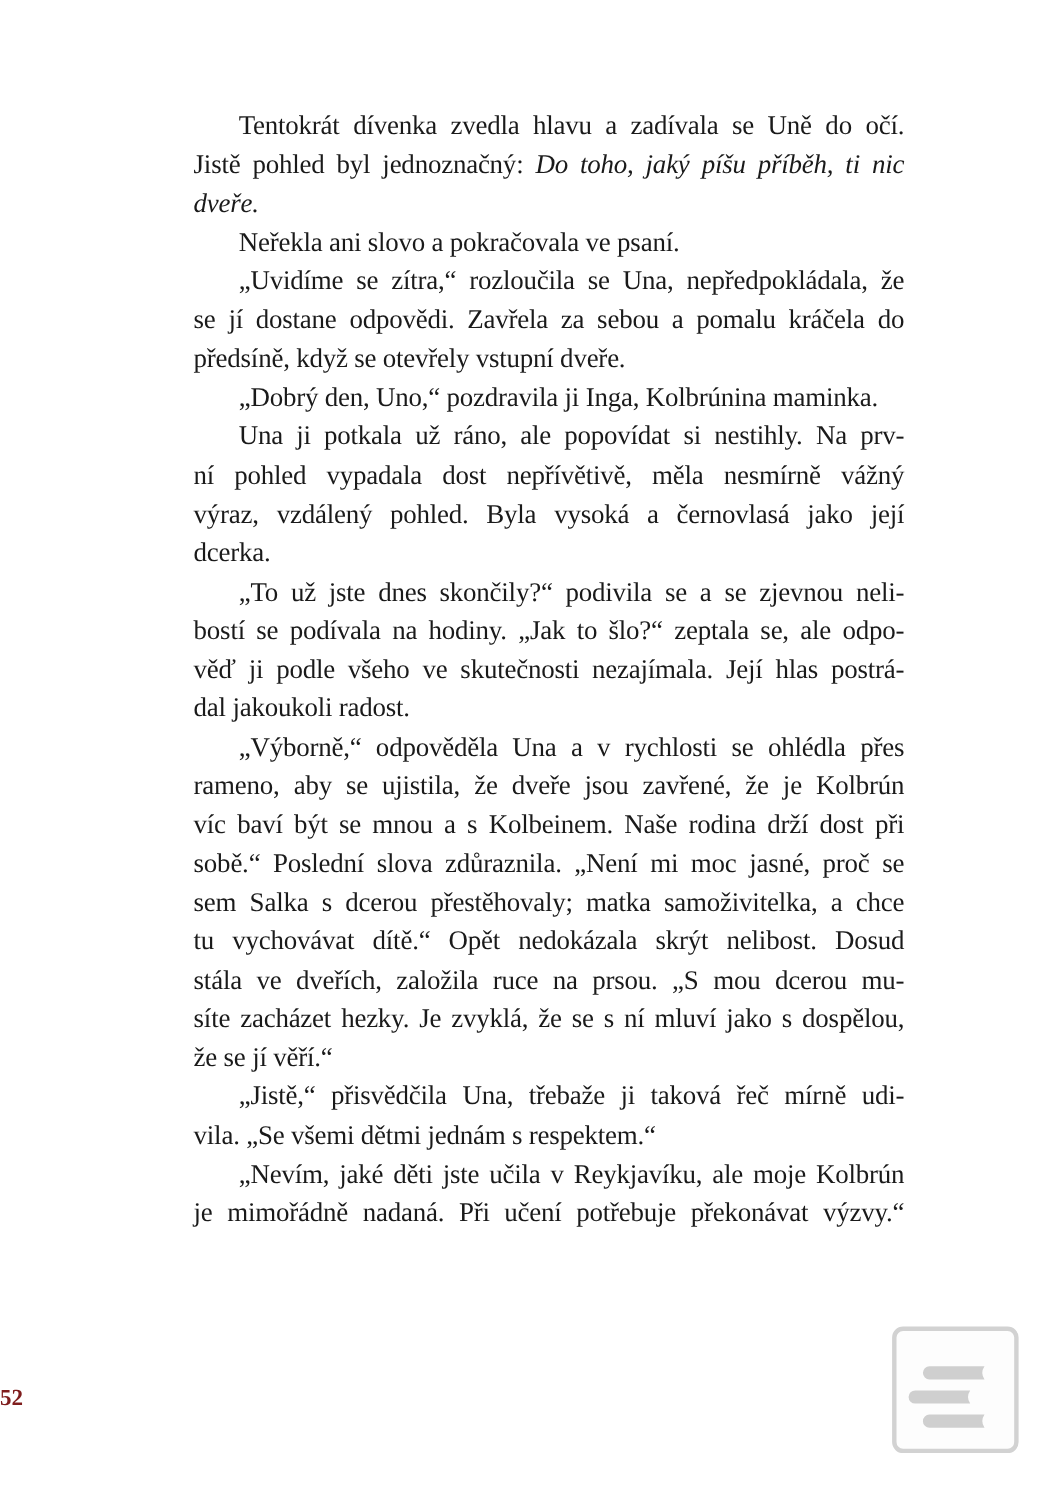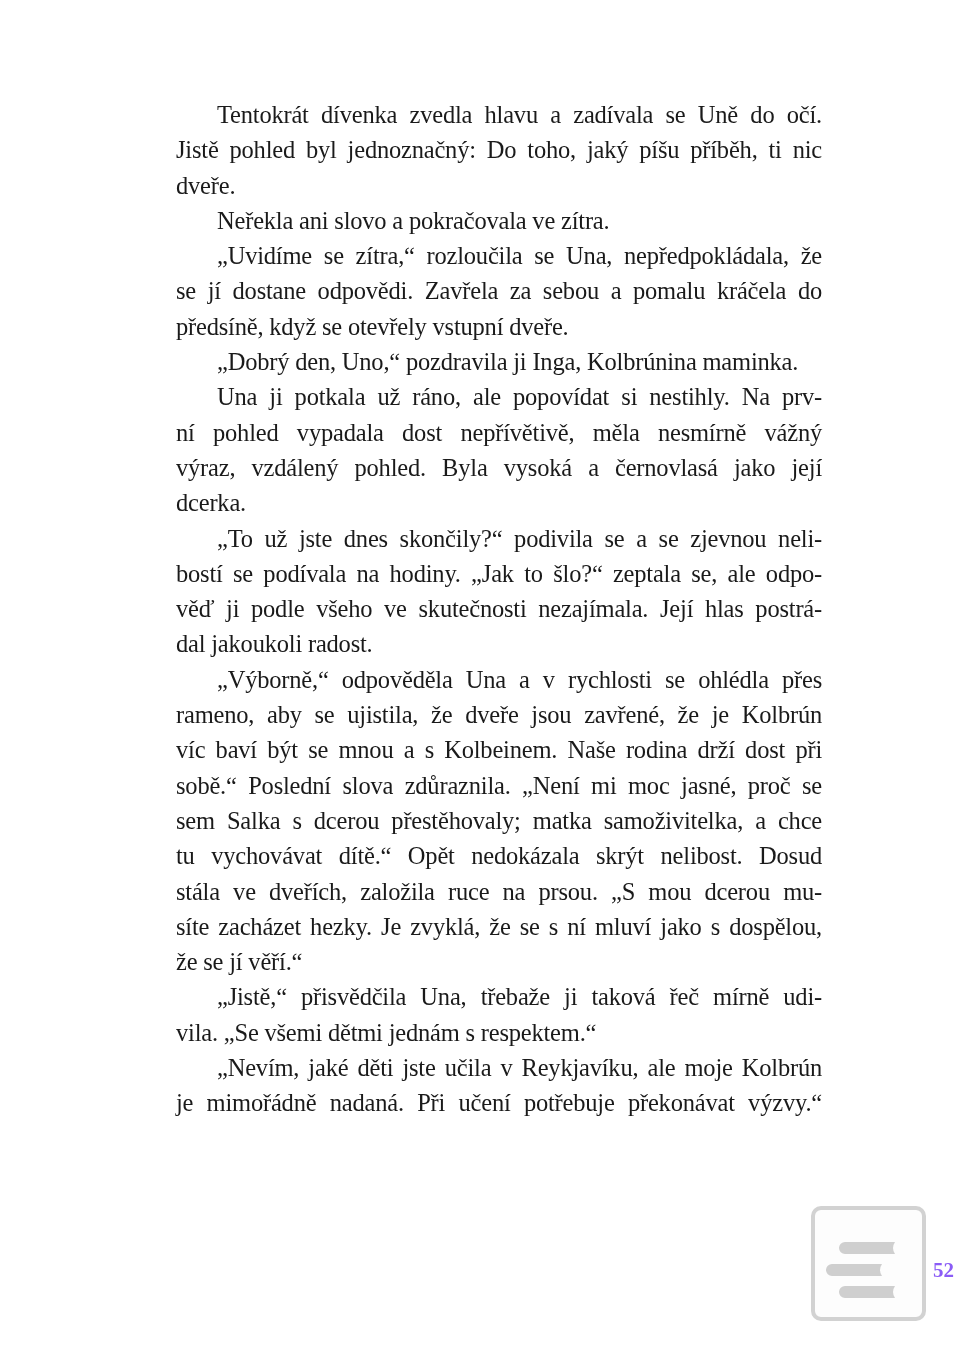--- a/index.html
+++ b/index.html
@@ -38,30 +38,31 @@
       text-align-last: justify;
       letter-spacing: -0.2px;
     }
     .line.indent {
       padding-left: 41px;
     }
     .line.last {
       text-align-last: left;
     }
     .line .it {
+      font-style: italic;
     }
     .page-number {
       position: absolute;
       left: 0;
       width: 954px;
       top: 1258px;
-      text-align: right;
+      text-align: left;
       font-size: 21px;
       font-weight: bold;
-      color: #8b5cf6;
+      color: #7f1d1d;
     }
     .books-badge {
       position: absolute;
       left: 811px;
       top: 1206px;
       width: 115px;
       height: 115px;
       box-sizing: border-box;
       border: 4px solid #d2d2d2;
       border-radius: 10px;
@@ -75,21 +76,21 @@
     }
   </style>
 </head>
 <body>
 
 <div class="page">
   <div class="text-block" id="text-block">
       <div class="line indent"><span>Tentokrát dívenka zvedla hlavu a zadívala se Uně do očí.</span></div>
       <div class="line"><span>Jistě pohled byl jednoznačný: </span><span class="it">Do toho, jaký píšu příběh, ti nic</span></div>
       <div class="line last"><span class="it">dveře.</span></div>
-      <div class="line indent last"><span>Neřekla ani slovo a pokračovala ve zítra.</span></div>
+      <div class="line indent last"><span>Neřekla ani slovo a pokračovala ve psaní.</span></div>
       <div class="line indent"><span>„Uvidíme se zítra,“ rozloučila se Una, nepředpokládala, že</span></div>
       <div class="line"><span>se jí dostane odpovědi. Zavřela za sebou a pomalu kráčela do</span></div>
       <div class="line last"><span>předsíně, když se otevřely vstupní dveře.</span></div>
       <div class="line indent last"><span>„Dobrý den, Uno,“ pozdravila ji Inga, Kolbrúnina maminka.</span></div>
       <div class="line indent"><span>Una ji potkala už ráno, ale popovídat si nestihly. Na prv-</span></div>
       <div class="line"><span>ní pohled vypadala dost nepřívětivě, měla nesmírně vážný</span></div>
       <div class="line"><span>výraz, vzdálený pohled. Byla vysoká a černovlasá jako její</span></div>
       <div class="line last"><span>dcerka.</span></div>
       <div class="line indent"><span>„To už jste dnes skončily?“ podivila se a se zjevnou neli-</span></div>
       <div class="line"><span>bostí se podívala na hodiny. „Jak to šlo?“ zeptala se, ale odpo-</span></div>

